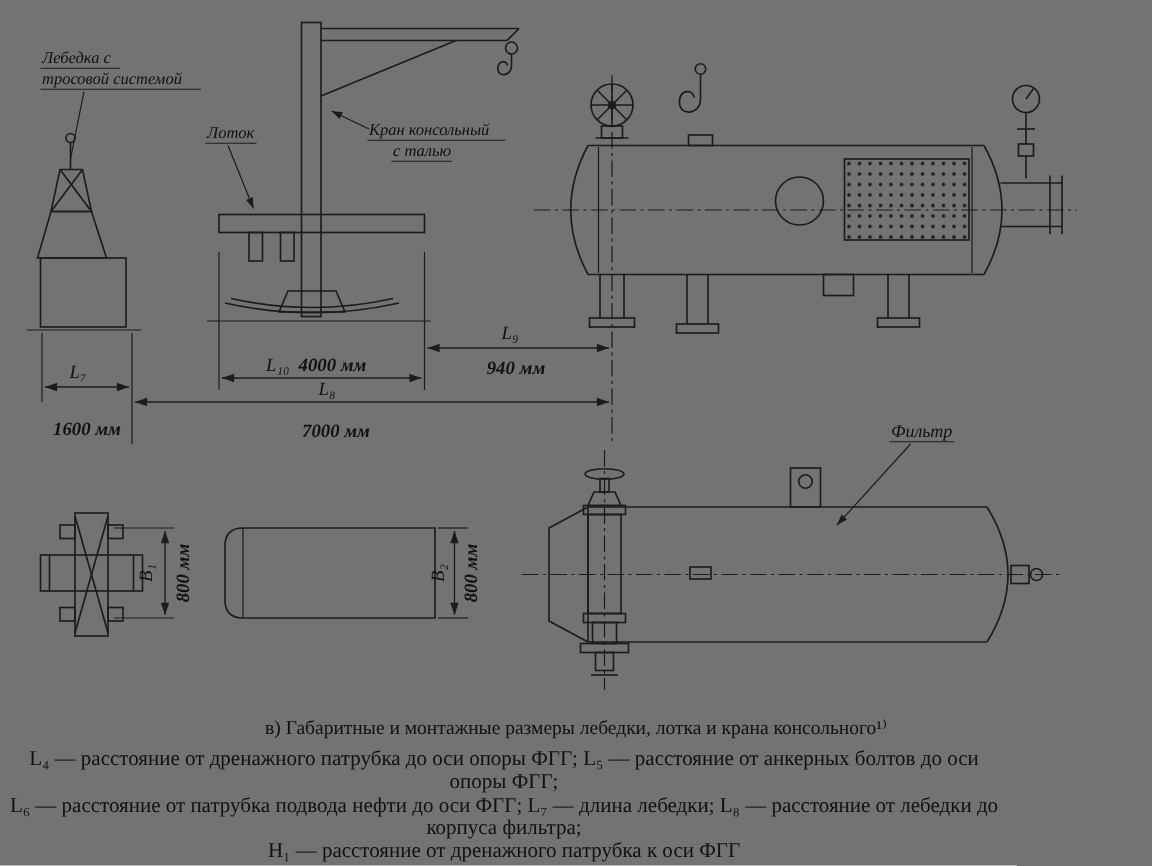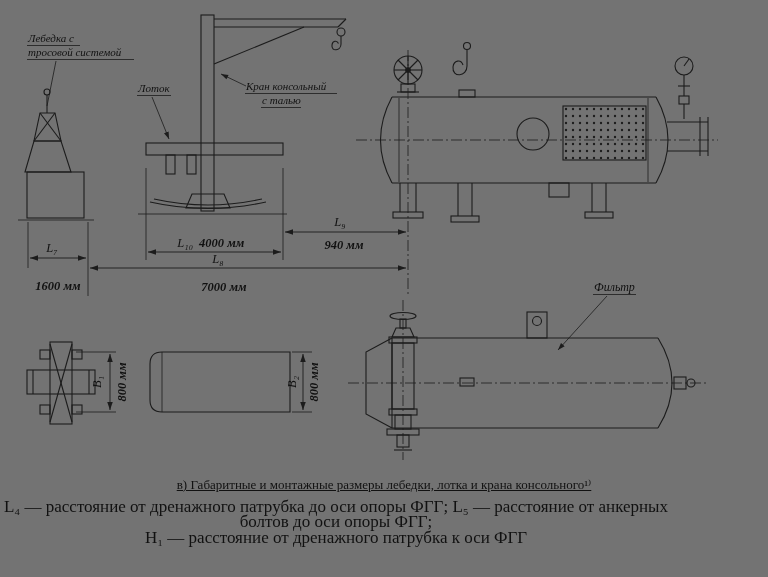--- a/index.html
+++ b/index.html
@@ -8,22 +8,22 @@
   svg{position:absolute;top:0;left:0;display:block;}
   .s line,.s path,.s rect,.s polygon,.s circle,.s ellipse{stroke:#1c1c1c;stroke-width:1.1;fill:none;}
   .thin,.s .thin{stroke:#1c1c1c;stroke-width:0.8;fill:none;}
   .dim,.s .dim{stroke:#1c1c1c;stroke-width:0.9;fill:none;}
   .cl,.s .cl{stroke:#1c1c1c;stroke-width:0.8;stroke-dasharray:11 3 2 3;fill:none;}
   text{fill:#111;stroke:none;}
   .lbl{font:italic 11px "Liberation Serif","DejaVu Serif",serif;}
   .lbl2{font:italic 12px "Liberation Serif","DejaVu Serif",serif;}
   .dlbl{font:italic 12.5px "Liberation Serif","DejaVu Serif",serif;}
   .dval{font:italic bold 12.5px "Liberation Serif","DejaVu Serif",serif;}
-  .caption{position:absolute;top:477px;left:0;width:768px;text-align:center;font-size:13px;text-decoration:underline;}
-  .legend{position:absolute;top:499px;left:0;width:672px;text-align:center;font-size:17px;line-height:15.3px;}
+  .caption{position:absolute;top:477px;left:0;width:768px;text-align:center;font-size:13px;}
+  .legend{position:absolute;top:499px;left:0;width:672px;text-align:center;font-size:14px;line-height:15.3px;}
 </style>
 </head>
 <body>
 
 <div class="page">
 
 <svg width="768" height="470" viewBox="0 0 768 470">
   <defs>
     <marker id="arr" viewBox="0 0 10 8" markerWidth="10" markerHeight="8" refX="9.3" refY="4" orient="auto-start-reverse">
       <path d="M0.3,0.9 L9.3,4 L0.3,7.1 z" fill="#1c1c1c"></path>
@@ -221,16 +221,17 @@
     <text class="lbl2" x="594" y="291">Фильтр</text>
     <line class="thin" x1="593" y1="294.5" x2="636" y2="294.5"></line>
     <line class="thin" x1="607" y1="296" x2="558" y2="350" marker-end="url(#arr)"></line>
   </g>
 </svg>
 
 <div class="caption">в) Габаритные и монтажные размеры лебедки, лотка и крана консольного¹⁾</div>
 
 <div class="legend">
   <div class="legend-line">L₄ — расстояние от дренажного патрубка до оси опоры ФГГ; L₅ — расстояние от анкерных болтов до оси опоры ФГГ;</div>
+  <div class="legend-line">L₆ — расстояние от патрубка подвода нефти до оси ФГГ; L₇ — длина лебедки; L₈ — расстояние от лебедки до корпуса фильтра;</div>
   <div class="legend-line">H₁ — расстояние от дренажного патрубка к оси ФГГ</div>
 </div>
 
 </div>
 
 </body></html>

